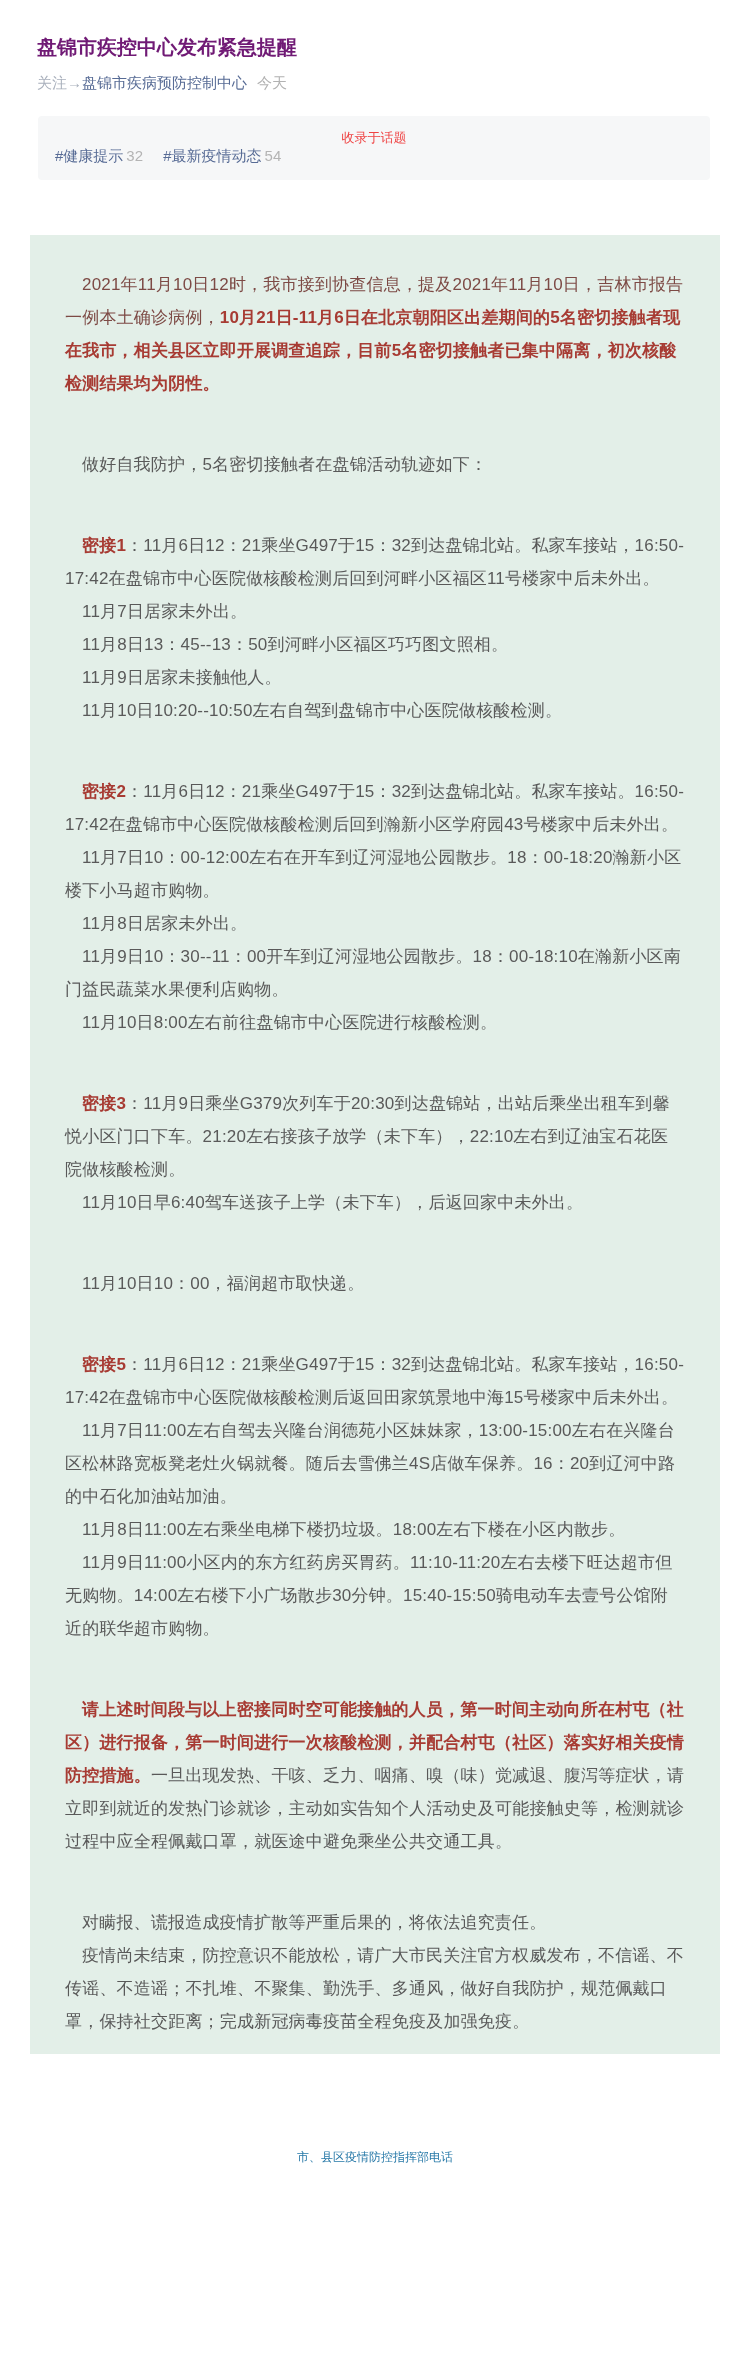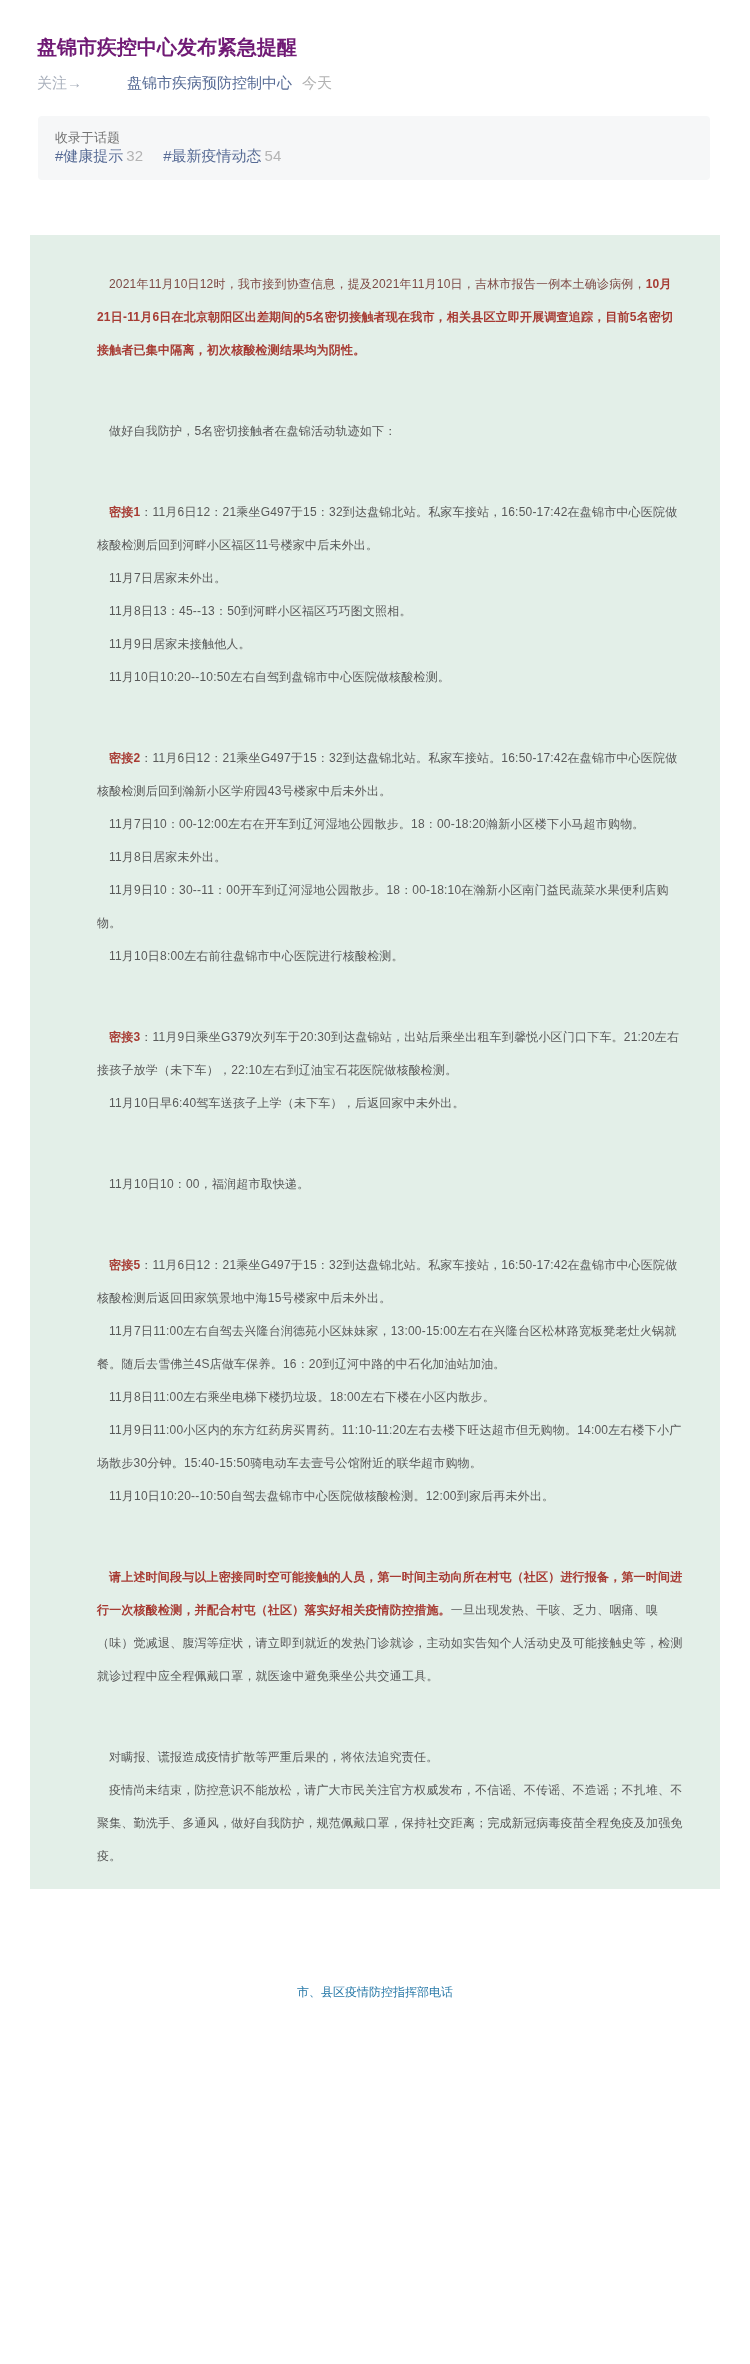--- a/index.html
+++ b/index.html
@@ -8,43 +8,42 @@
     width:750px; min-height:2364px;
     font-family:"Liberation Sans","DejaVu Sans",sans-serif;
     -webkit-font-smoothing:antialiased;
   }
   .article-title {
     margin:34px 37px 0 37px;
     font-size:20px; font-weight:700; color:#701a75; line-height:1.35;
   }
   .byline { margin:13px 37px 0 37px; font-size:15px; }
   .byline .follow { color:#a9b0bc; }
-  .byline .account { color:#576b95; margin-right:10px;margin-left:45px; }
+  .byline .account { color:#576b95; margin-right:10px; }
   .byline .date { color:#b2b2b2; }
   .topic-box {
     margin:23px 40px 0 38px;
     background:#f6f7f8; border-radius:4px;
     padding:13px 17px 14px 17px;
   }
-  .topic-header { font-size:13px; color:#737373; }
+  .topic-header { font-size:13px; color:#ef4444;text-align:center; }
   .topic-tags { font-size:15px; }
   .topic-tag { margin-right:16px; cursor:pointer; }
   .tag-label { color:#576b95; }
   .tag-count { color:#b4b4b4; margin-left:3px; }
   .green-box {
     margin:55px 30px 0 30px;
     background:#e3efe8;
     padding:33px 35px 16px 35px;
   }
   .green-box .block { margin-top:48px; }
   .green-box .block:first-child { margin-top:0; }
   .green-box p {
-    font-size:12px; line-height:33px; text-indent:1em;
+    font-size:17px; line-height:33px; text-indent:1em;
     letter-spacing:0.2px;
-    margin-left:32px;
   }
   .seg-normal  { color:#595959; }
   .seg-darkred { color:#7d4a45; }
   .seg-redbold { color:#a73b33; font-weight:700; }
   .table-title {
     margin-top:95px; text-align:center;
     font-size:12px; font-weight:400; color:#2879a8;
   }
 </style>
 </head>
@@ -90,21 +89,20 @@
       <p><span class="seg-normal">11月10日早6:40驾车送孩子上学（未下车），后返回家中未外出。</span></p>
     </div>
     <div class="block">
       <p><span class="seg-normal">11月10日10：00，福润超市取快递。</span></p>
     </div>
     <div class="block">
       <p><span class="seg-redbold">密接5</span><span class="seg-normal">：11月6日12：21乘坐G497于15：32到达盘锦北站。私家车接站，16:50-17:42在盘锦市中心医院做核酸检测后返回田家筑景地中海15号楼家中后未外出。</span></p>
       <p><span class="seg-normal">11月7日11:00左右自驾去兴隆台润德苑小区妹妹家，13:00-15:00左右在兴隆台区松林路宽板凳老灶火锅就餐。随后去雪佛兰4S店做车保养。16：20到辽河中路的中石化加油站加油。</span></p>
       <p><span class="seg-normal">11月8日11:00左右乘坐电梯下楼扔垃圾。18:00左右下楼在小区内散步。</span></p>
       <p><span class="seg-normal">11月9日11:00小区内的东方红药房买胃药。11:10-11:20左右去楼下旺达超市但无购物。14:00左右楼下小广场散步30分钟。15:40-15:50骑电动车去壹号公馆附近的联华超市购物。</span></p>
-      <p><span class="seg-normal">11月10日10:20--10:50自驾去盘锦市中心医院做核酸检测。12:00到家后再未外出。</span></p>
     </div>
     <div class="block">
       <p><span class="seg-redbold">请上述时间段与以上密接同时空可能接触的人员，第一时间主动向所在村屯（社区）进行报备，第一时间进行一次核酸检测，并配合村屯（社区）落实好相关疫情防控措施。</span><span class="seg-normal">一旦出现发热、干咳、乏力、咽痛、嗅（味）觉减退、腹泻等症状，请立即到就近的发热门诊就诊，主动如实告知个人活动史及可能接触史等，检测就诊过程中应全程佩戴口罩，就医途中避免乘坐公共交通工具。</span></p>
     </div>
     <div class="block">
       <p><span class="seg-normal">对瞒报、谎报造成疫情扩散等严重后果的，将依法追究责任。</span></p>
       <p><span class="seg-normal">疫情尚未结束，防控意识不能放松，请广大市民关注官方权威发布，不信谣、不传谣、不造谣；不扎堆、不聚集、勤洗手、多通风，做好自我防护，规范佩戴口罩，保持社交距离；完成新冠病毒疫苗全程免疫及加强免疫。</span></p>
     </div>
   </div>
 

